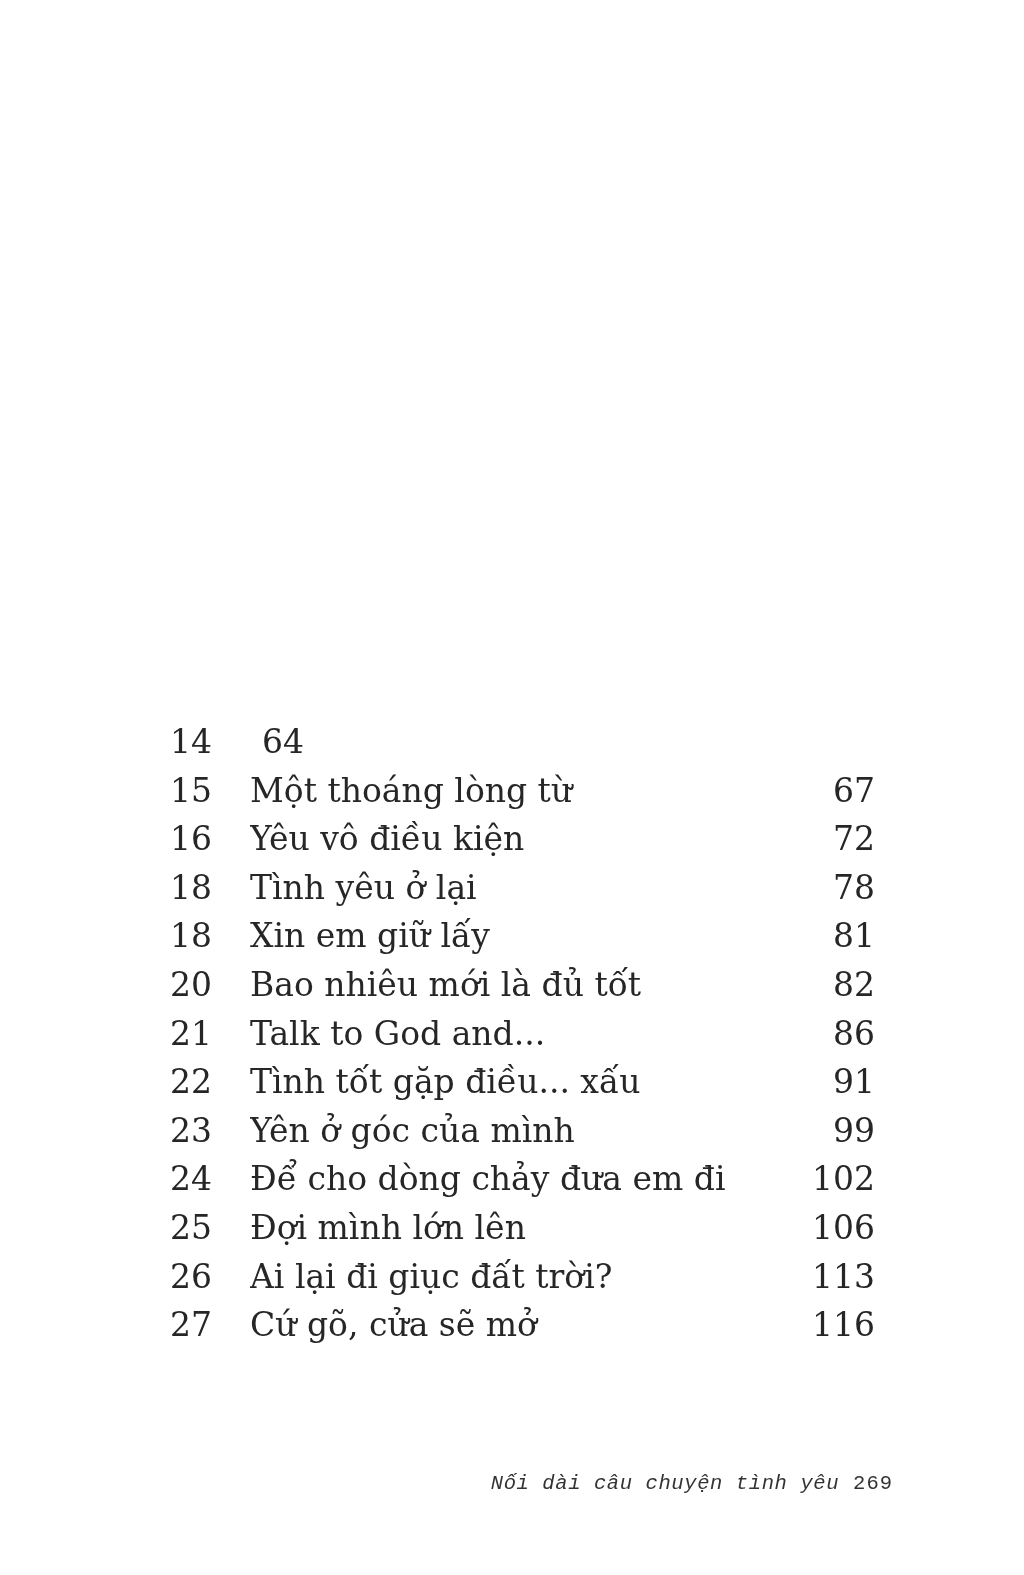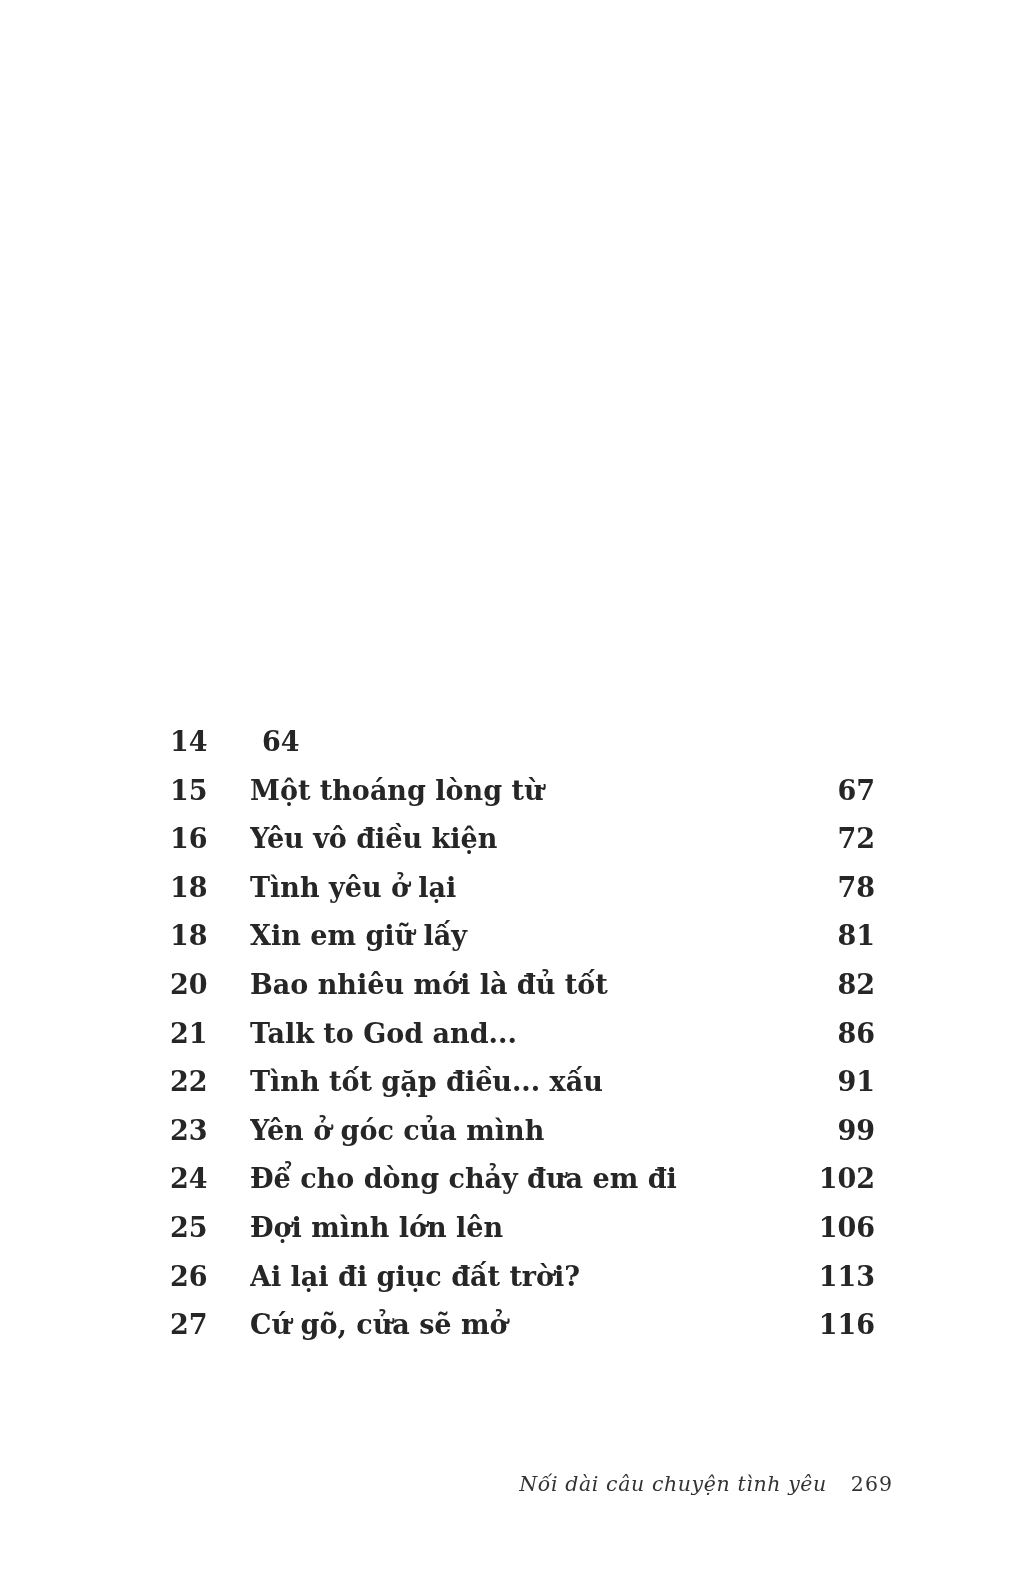--- a/index.html
+++ b/index.html
@@ -18,24 +18,23 @@
   .toc {
     position: absolute;
     left: 170px;
     top: 718px;
     width: 705px;
   }
   .toc-row {
     display: flex;
     align-items: center;
     height: 48.6px;
-    font-size: 27px;
+    font-size: 33px;
     line-height: 48.6px;
     white-space: nowrap;
-    font-weight: bold;
   }
   .toc-num {
     width: 80px;
     flex: 0 0 80px;
   }
   .toc-title {
     flex: 1 1 auto;
     overflow: hidden;
   }
   .toc-page {
@@ -45,28 +44,29 @@
   }
   .footer {
     position: absolute;
     right: 131px;
     top: 1472px;
     display: flex;
     align-items: baseline;
     font-size: 20.5px;
     color: #333333;
     white-space: nowrap;
+    font-family: Liberation Mono, monospace;
   }
   .footer-title {
     font-style: italic;
     letter-spacing: 0.6px;
   }
   .footer-page {
     font-style: normal;
-    margin-left: 24px;
+    margin-left: 14px;
     letter-spacing: 1px;
   }
 </style>
 </head>
 <body>
 
 <div class="toc" id="toc-list">
   <div class="toc-row">
     <span class="toc-num">14</span>
     <span class="toc-page">64</span>

